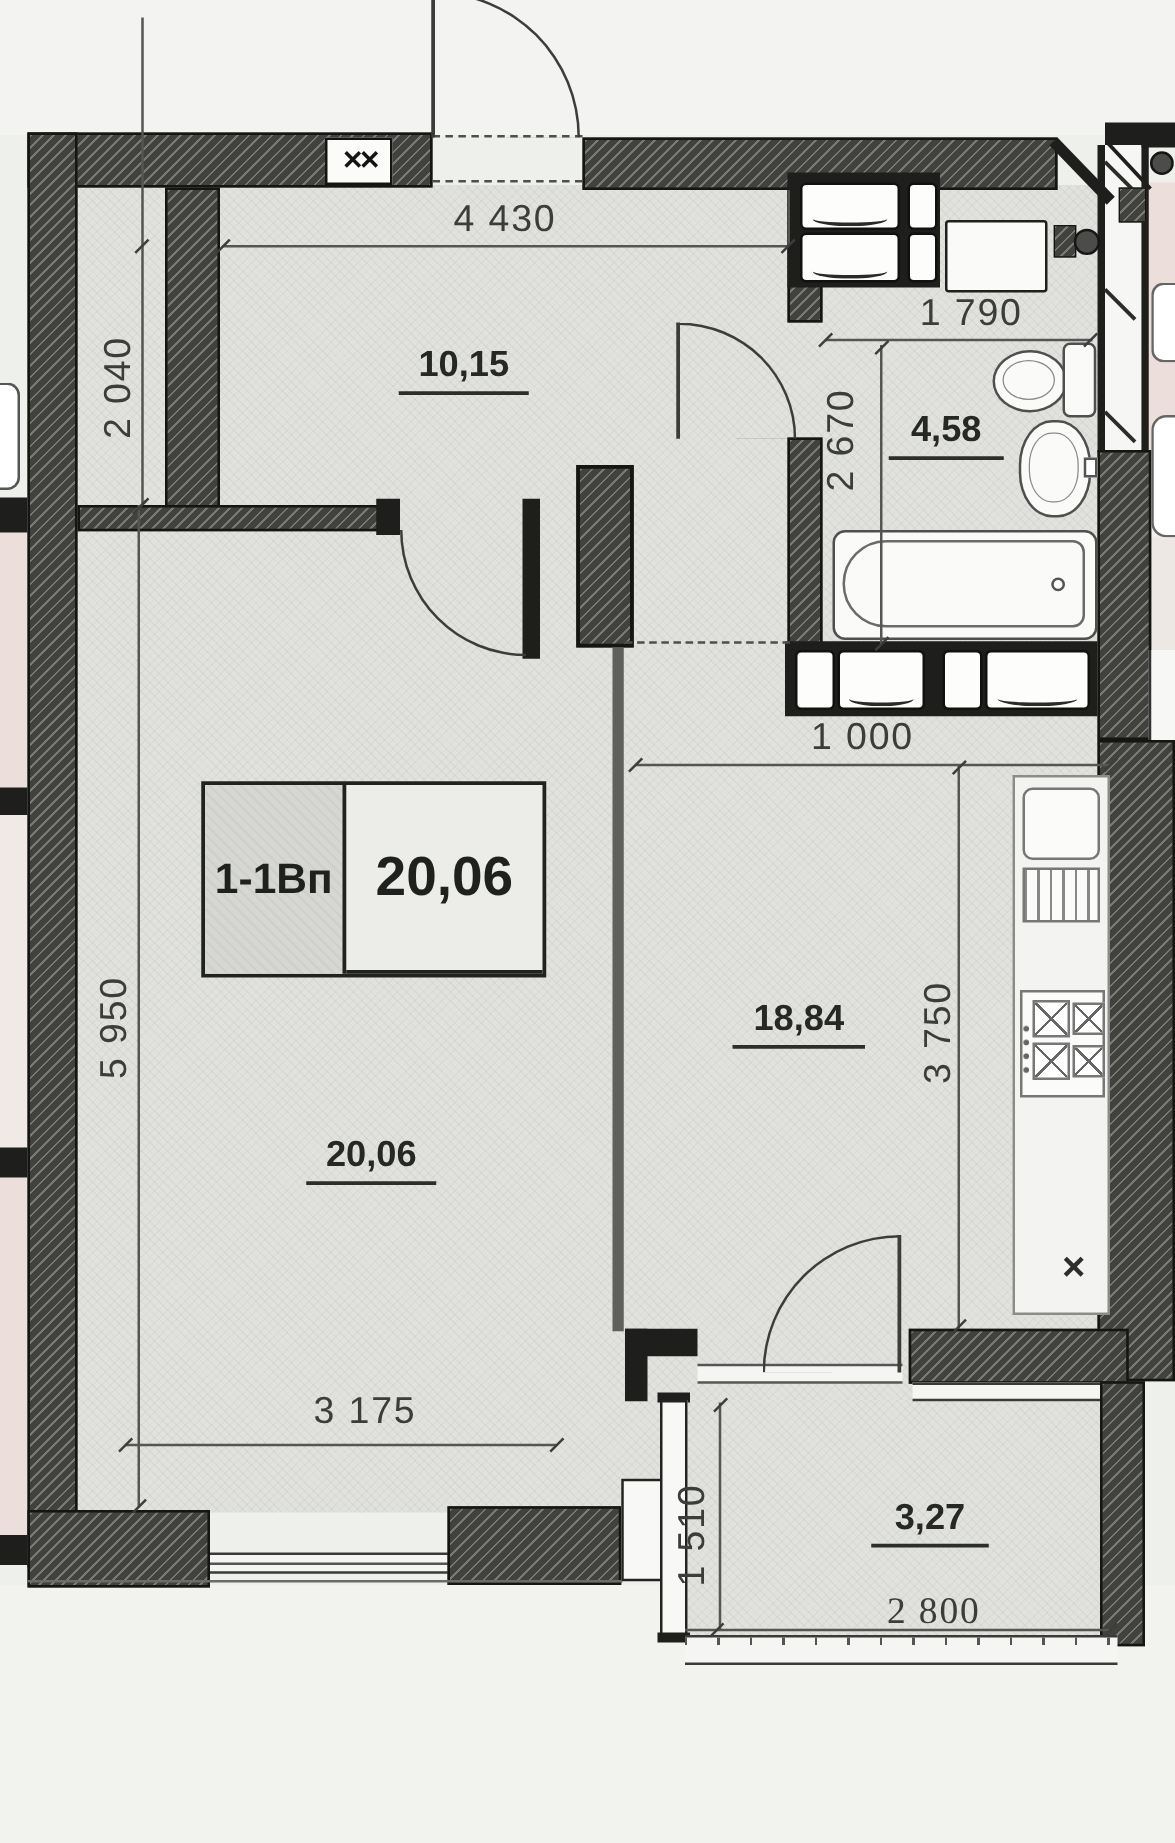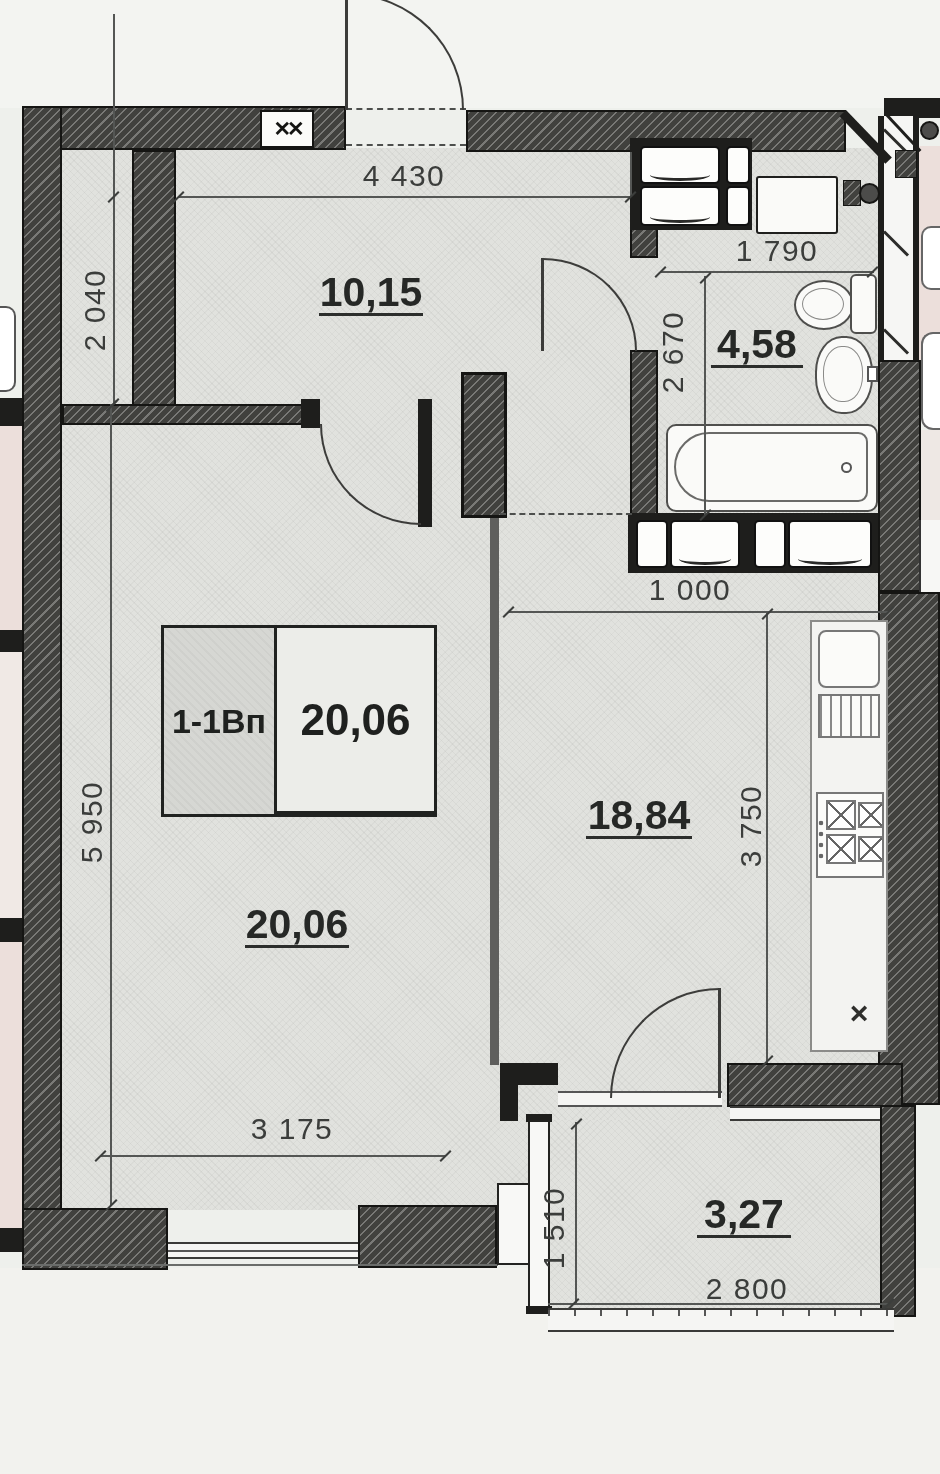--- a/index.html
+++ b/index.html
@@ -13,21 +13,21 @@
   .thin{background:#5f5f5d;}
   .floor{background:repeating-linear-gradient(45deg,rgba(60,60,58,.05) 0 1px,transparent 1px 5px),
                     repeating-linear-gradient(-45deg,rgba(60,60,58,.04) 0 1px,transparent 1px 5px),#e1e2de;}
   .white{background:#f8f8f6;border:2px solid #232321;}
   .winstrip{background:#f5f5f3;border-top:2px solid #3a3a38;border-bottom:2px solid #3a3a38;}
   .dl{background:#55575500;background:#545654;}
   .tk{width:15px;height:2px;background:#3c3e3c;transform:rotate(-45deg);}
   .dashl{border-top:2px dashed #4d4f4d;}
   .dim{font-size:30px;color:#3b3d3b;letter-spacing:1.5px;text-align:center;white-space:nowrap;line-height:32px;}
   .dimv{transform:rotate(-90deg);transform-origin:center;}
-  .area{font-size:41px;font-weight:700;color:#262826;text-align:center;white-space:nowrap;
+  .area{font-size:29px;font-weight:700;color:#262826;text-align:center;white-space:nowrap;
         border-bottom:3px solid #2c2e2c;padding-bottom:4px;line-height:33px;}
   .arc-ne{border-top:2.5px solid #3c3c3a;border-right:2.5px solid #3c3c3a;border-top-right-radius:100% 100%;}
   .arc-nw{border-top:2.5px solid #3c3c3a;border-left:2.5px solid #3c3c3a;border-top-left-radius:100% 100%;}
   .arc-sw{border-bottom:2.5px solid #3c3c3a;border-left:2.5px solid #3c3c3a;border-bottom-left-radius:100% 100%;}
   .fix{border:2.5px solid #4f4f4d;background:#fafaf8;}
   .fixin{border:1.5px solid #8a8a88;}
   .vcut{position:absolute;background:#fdfdfb;border:2px solid #111;border-radius:5px;}
   .vflue{position:absolute;left:10%;right:10%;bottom:1px;height:9px;border-bottom:3px solid #2a2a28;
          border-radius:0 0 55% 55%;}
   .burner{position:absolute;border:2px solid #777;background:
@@ -220,28 +220,28 @@
 
   <div class="abs dim" style="left:334px;top:160px;width:140px;">4 430</div>
   <div class="abs dim dimv" style="left:50px;top:294px;width:90px;">2 040</div>
   <div class="abs dim" style="left:707px;top:235px;width:140px;">1 790</div>
   <div class="abs dim dimv" style="left:628px;top:336px;width:90px;">2 670</div>
   <div class="abs dim" style="left:620px;top:574px;width:140px;">1 000</div>
   <div class="abs dim dimv" style="left:47px;top:806px;width:90px;">5 950</div>
   <div class="abs dim dimv" style="left:706px;top:810px;width:90px;">3 750</div>
   <div class="abs dim" style="left:222px;top:1113px;width:140px;">3 175</div>
   <div class="abs dim dimv" style="left:509px;top:1212px;width:90px;">1 510</div>
-  <div class="abs dim" style="left:677px;top:1273px;width:140px;">2 800</div>
+  <div class="abs dim" style="left:677px;top:1273px;width:140px;font-family:Liberation Serif, serif;">2 800</div>
 
   <div class="abs area" style="left:319px;top:276px;width:104px;">10,15</div>
   <div class="abs area" style="left:711px;top:328px;width:92px;">4,58</div>
   <div class="abs area" style="left:245px;top:908px;width:104px;">20,06</div>
   <div class="abs area" style="left:586px;top:799px;width:106px;">18,84</div>
   <div class="abs area" style="left:697px;top:1198px;width:94px;">3,27</div>
 
-  <div class="abs ub" style="left:161px;top:625px;width:276px;height:192px;">
+  <div class="abs ub" style="left:161px;top:625px;width:276px;height:157px;">
     <div class="ubleft">1-1Вп</div>
     <div class="ubright">
       <div class="ubcell" style="border-bottom:3px solid #202220;">20,06</div>
     </div>
   </div>
 
 </div>
 
 </body></html>

